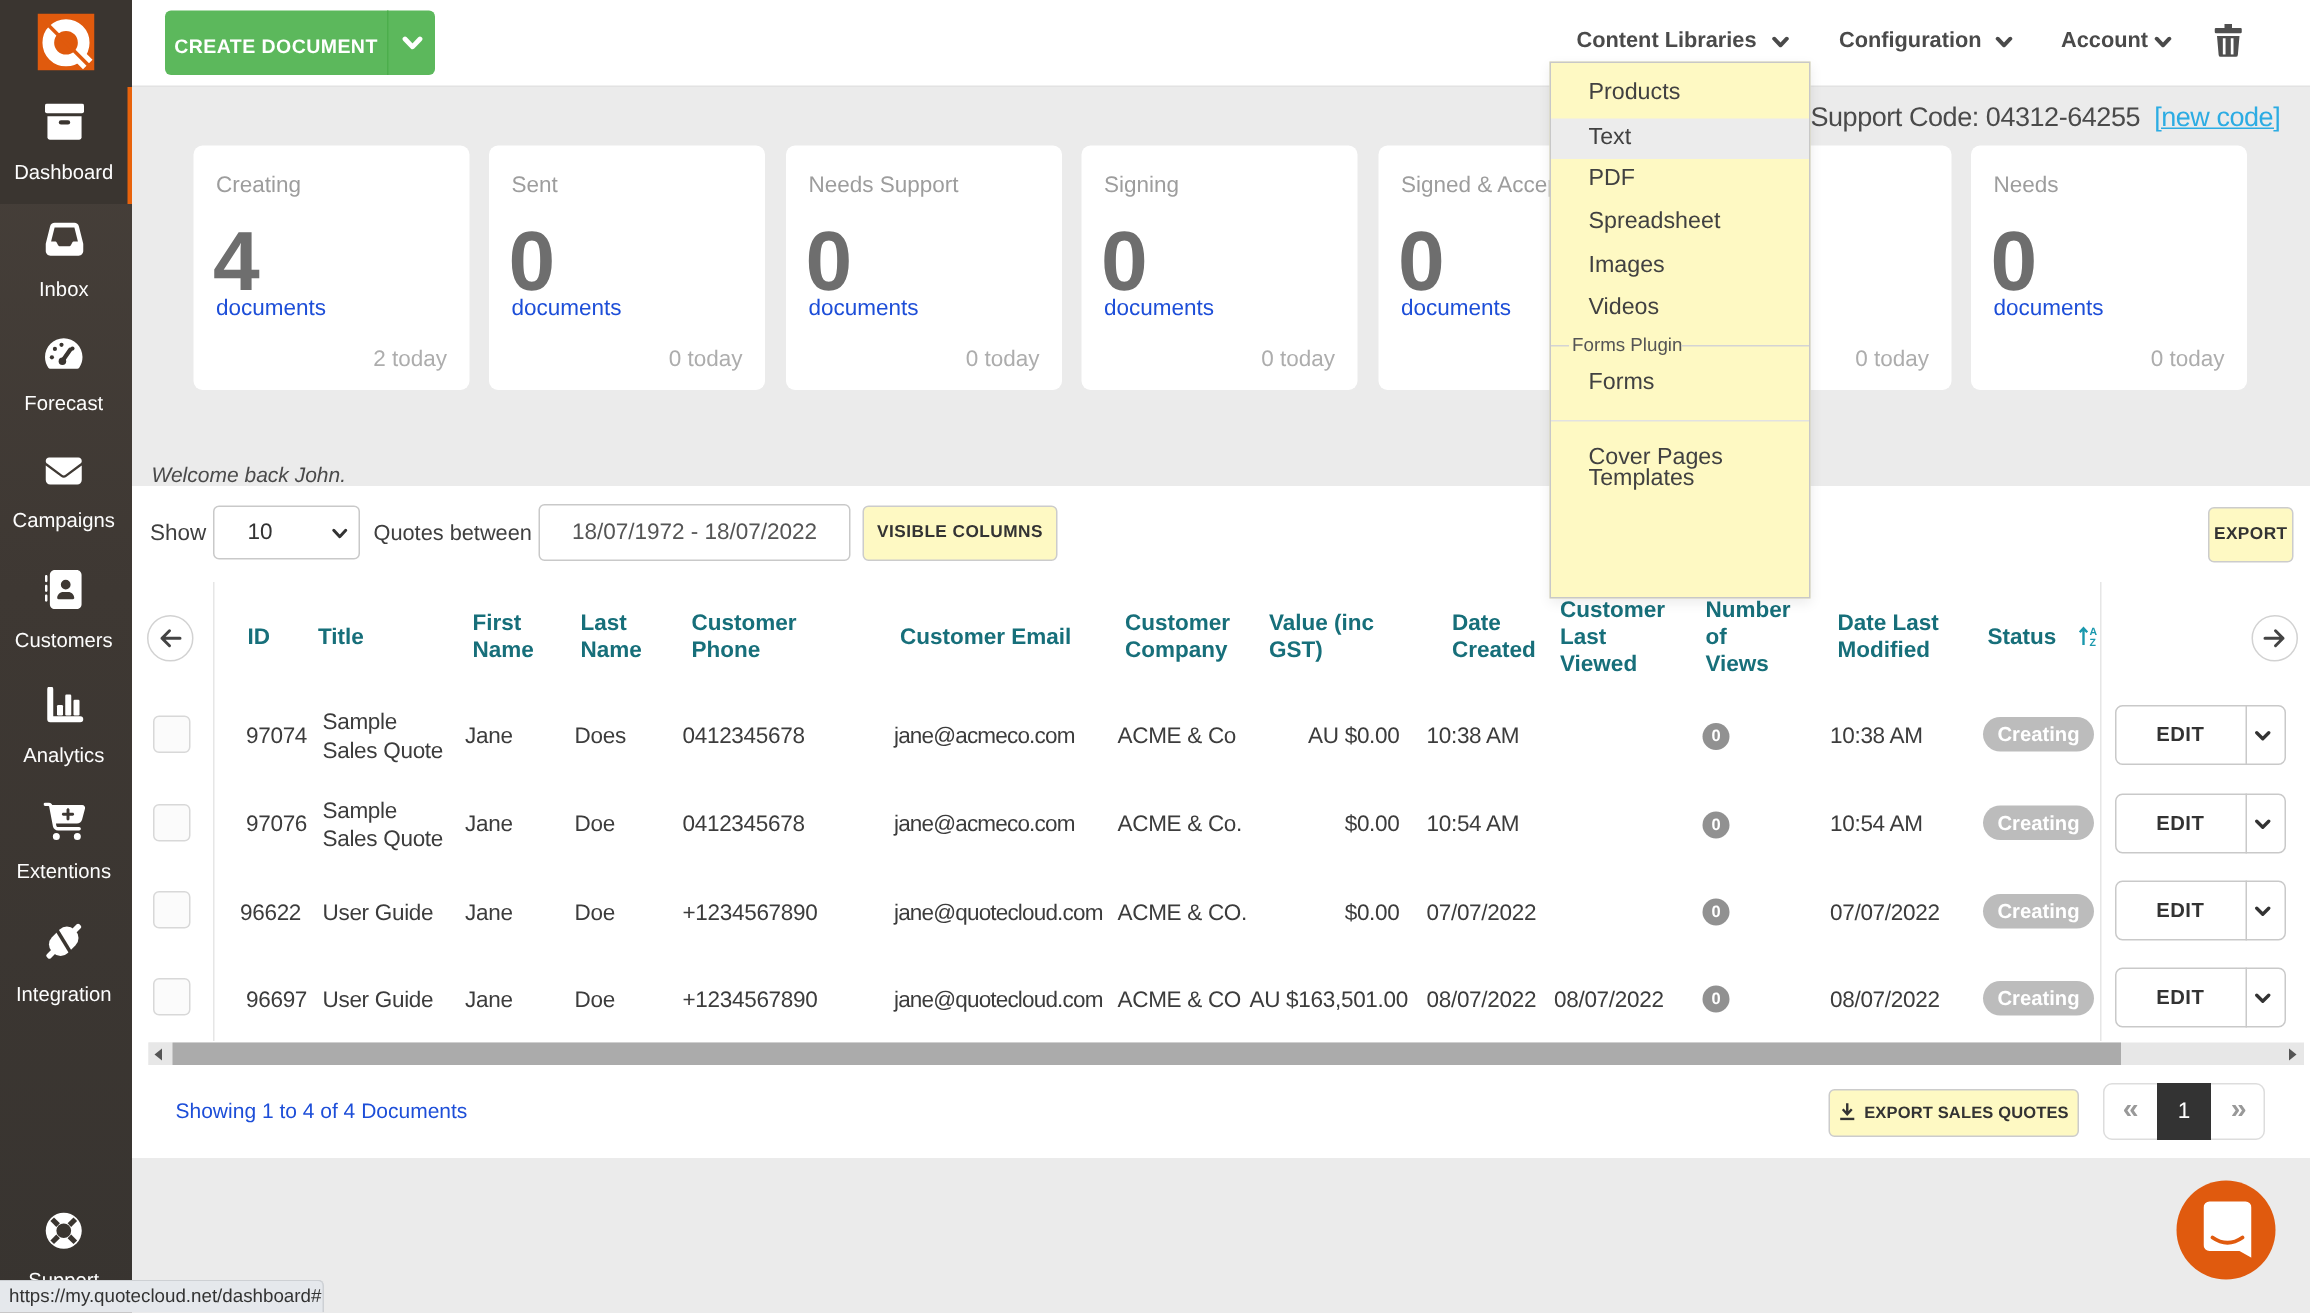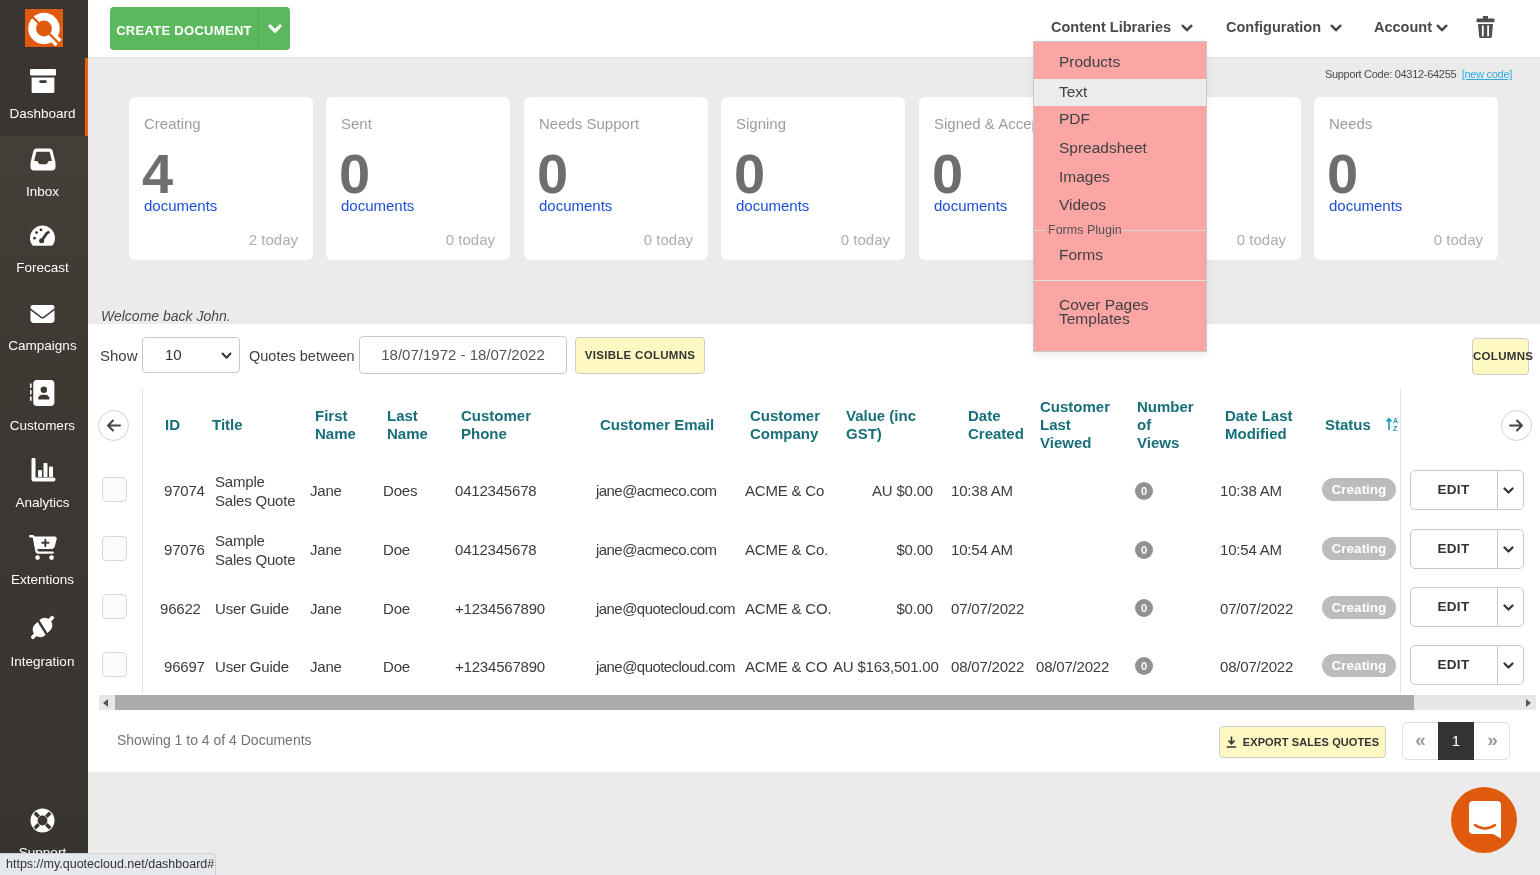--- a/index.html
+++ b/index.html
@@ -45,21 +45,21 @@
   </svg>
 
 <svg class="abs" style="left:1476px;top:16px" width="19" height="22" viewBox="0 0 19 22">
  <rect x="7" y="0" width="5" height="3" fill="#4f4f4f"></rect>
  <rect x="0.5" y="2.6" width="18" height="3.6" rx="0.8" fill="#4f4f4f"></rect>
  <path d="M2 8 h15 l-1.1 12.6 a1.4 1.4 0 0 1 -1.4 1.3 h-10 a1.4 1.4 0 0 1 -1.4 -1.3 z" fill="#4f4f4f"></path>
  <rect x="5.9" y="9.5" width="1.8" height="10.8" fill="#fff"></rect>
  <rect x="11.2" y="9.5" width="1.8" height="10.8" fill="#fff"></rect>
 </svg>
 
-<div class="abs" style="left:1207px;top:68px;width:305px;text-align:right;font-size:11px;letter-spacing:-0.3px;color:#4a4a4a;white-space:nowrap">Support Code: 04312-64255&nbsp; <span style="color:#2cace3;text-decoration:underline">[new code]</span></div>
+<div class="abs" style="left:1207px;top:68px;width:305px;text-align:right;font-size:18px;letter-spacing:-0.3px;color:#4a4a4a;white-space:nowrap">Support Code: 04312-64255&nbsp; <span style="color:#2cace3;text-decoration:underline">[new code]</span></div>
 
 <div class="card" style="left:129px">
     <div class="cardlabel">Creating</div>
     <div class="cardnum">4</div>
     <div class="carddocs">documents</div>
     <div class="cardtoday">2 today</div>
   </div>
 <div class="card" style="left:326px">
     <div class="cardlabel">Sent</div>
     <div class="cardnum">0</div>
@@ -104,21 +104,21 @@
 <div class="abs" style="left:100px;top:347px;font-size:15px;color:#3f3f3f">Show</div>
 <div class="abs" style="left:142px;top:337px;width:98px;height:36px;background:#fff;border:1px solid #c9c9c9;border-radius:4px">
   <div class="abs" style="left:22px;top:8px;font-size:15px;color:#333">10</div>
   <svg class="abs" style="left:78px;top:14px" width="11" height="8" viewBox="0 0 11 8">
       <path d="M1.5 1.5 L5.5 5.8 L9.5 1.5" stroke="#333" stroke-width="2" fill="none" stroke-linecap="round" stroke-linejoin="round"></path>
     </svg>
 </div>
 <div class="abs" style="left:249px;top:348px;font-size:14.5px;color:#3f3f3f">Quotes between</div>
 <div class="abs" style="left:359px;top:336px;width:208px;height:38px;background:#fff;border:1px solid #c9c9c9;border-radius:4px;text-align:center;font-size:15px;color:#555;line-height:36px">18/07/1972 - 18/07/2022</div>
 <div class="btn" style="left:575px;top:337px;width:130px;height:37px;font-size:11.5px;font-weight:bold;line-height:35px;letter-spacing:.3px">VISIBLE COLUMNS</div>
-<div class="btn" style="left:1472px;top:338px;width:57px;height:37px;font-size:11.5px;font-weight:bold;line-height:35px;letter-spacing:.3px">COLUMNS</div>
+<div class="btn" style="left:1472px;top:338px;width:57px;height:37px;font-size:11.5px;font-weight:bold;line-height:35px;letter-spacing:.3px">EXPORT</div>
 
 <div class="abs" style="left:142px;top:388px;width:1px;height:306px;background:#e6e6e6"></div>
 <div class="abs" style="left:1400px;top:388px;width:1px;height:306px;background:#e6e6e6"></div>
 
 <div class="abs" style="left:98px;top:410px;width:31px;height:31px;border:1px solid #d2d2d2;border-radius:50%;background:#fff"></div>
 <svg class="abs" style="left:105px;top:418px" width="17" height="15" viewBox="0 0 17 15">
     <path d="M15 7.5 H3 M8 2.5 L3 7.5 l5 5" stroke="#444" stroke-width="2" fill="none" stroke-linecap="round" stroke-linejoin="round"></path>
   </svg>
 <div class="abs" style="left:1501px;top:410px;width:31px;height:31px;border:1px solid #d2d2d2;border-radius:50%;background:#fff"></div>
 <svg class="abs" style="left:1508px;top:418px" width="17" height="15" viewBox="0 0 17 15">
@@ -221,21 +221,21 @@
 <svg class="abs" style="left:1503px;top:662px" width="11" height="8" viewBox="0 0 11 8">
     <path d="M1.5 1.5 L5.5 5.5 L9.5 1.5" stroke="#333" stroke-width="2.2" fill="none" stroke-linecap="round" stroke-linejoin="round"></path>
   </svg>
 
 <div class="abs" style="left:99px;top:695px;width:1437px;height:15px;background:#e7e7e7"></div>
 <div class="abs" style="left:99px;top:695px;width:16px;height:15px;background:#e7e7e7"></div>
 <div class="abs" style="left:103px;top:699px;width:0;height:0;border-top:4px solid transparent;border-bottom:4px solid transparent;border-right:5px solid #555"></div>
 <div class="abs" style="left:115px;top:695px;width:1299px;height:15px;background:#ababab"></div>
 <div class="abs" style="left:1526px;top:699px;width:0;height:0;border-top:4px solid transparent;border-bottom:4px solid transparent;border-left:5px solid #555"></div>
 
-<div class="abs" style="left:117px;top:732px;font-size:14px;color:#737373">Showing 1 to 4 of 4 Documents</div>
+<div class="abs" style="left:117px;top:732px;font-size:14px;color:#1d4ed8">Showing 1 to 4 of 4 Documents</div>
 <div class="btn" style="left:1219px;top:726px;width:167px;height:32px;font-size:11px;font-weight:bold;line-height:30px;letter-spacing:.1px">
  <svg style="vertical-align:-2px;margin-right:6px" width="11" height="12" viewBox="0 0 11 12">
       <path d="M5.5 0.5 V7 M2.5 4.5 L5.5 7.8 L8.5 4.5 M0.8 11 h9.4" stroke="#333" stroke-width="1.6" fill="none"></path>
     </svg>EXPORT SALES QUOTES</div>
 <div class="abs" style="left:1402px;top:722px;width:108px;height:38px;background:#fff;border:1px solid #ddd;border-radius:6px"></div>
 <div class="abs" style="left:1438px;top:722px;width:36px;height:38px;background:#333333;color:#fff;font-size:15px;text-align:center;line-height:38px">1</div>
 <div class="abs" style="left:1402px;top:722px;width:36px;height:38px;color:#999;font-size:19px;font-weight:bold;text-align:center;line-height:36px;letter-spacing:-1px">«</div>
 <div class="abs" style="left:1474px;top:722px;width:36px;height:38px;color:#999;font-size:19px;font-weight:bold;text-align:center;line-height:36px;letter-spacing:-1px">»</div>
 
 <div class="abs" style="left:0;top:0;width:88px;height:875px;background:linear-gradient(180deg,#48413b 0%,#3e3833 45%,#383430 100%)"></div>
@@ -323,21 +323,21 @@
    <g fill="#3a3530" transform="rotate(45 12.5 12.5)">
     <rect x="10.8" y="1.6" width="3.4" height="5.6"></rect>
     <rect x="10.8" y="17.8" width="3.4" height="5.6"></rect>
     <rect x="1.6" y="10.8" width="5.6" height="3.4"></rect>
     <rect x="17.8" y="10.8" width="5.6" height="3.4"></rect>
    </g>
   </svg>
   <div class="sidelabel">Support</div>
 </div>
 
-<div class="abs" style="left:1033px;top:41px;width:174px;height:311px;background:#fca5a5;border:1px solid #c8c8c8;box-shadow:0 3px 8px rgba(0,0,0,.08)">
+<div class="abs" style="left:1033px;top:41px;width:174px;height:358px;background:#fef9c3;border:1px solid #c8c8c8;box-shadow:0 3px 8px rgba(0,0,0,.08)">
   <div class="abs" style="left:0;top:37px;width:172px;height:27px;background:#ececec"></div>
   <div class="ddi" style="top:11px">Products</div>
   <div class="ddi" style="top:41px">Text</div>
   <div class="ddi" style="top:68px">PDF</div>
   <div class="ddi" style="top:97px">Spreadsheet</div>
   <div class="ddi" style="top:126px">Images</div>
   <div class="ddi" style="top:154px">Videos</div>
   <div class="abs" style="left:0;top:188px;width:12px;height:1px;background:#d4d4d4"></div>
   <div class="abs" style="left:14px;top:181px;font-size:12.5px;color:#555">Forms Plugin</div>
   <div class="abs" style="left:87px;top:188px;width:85px;height:1px;background:#d4d4d4"></div>

